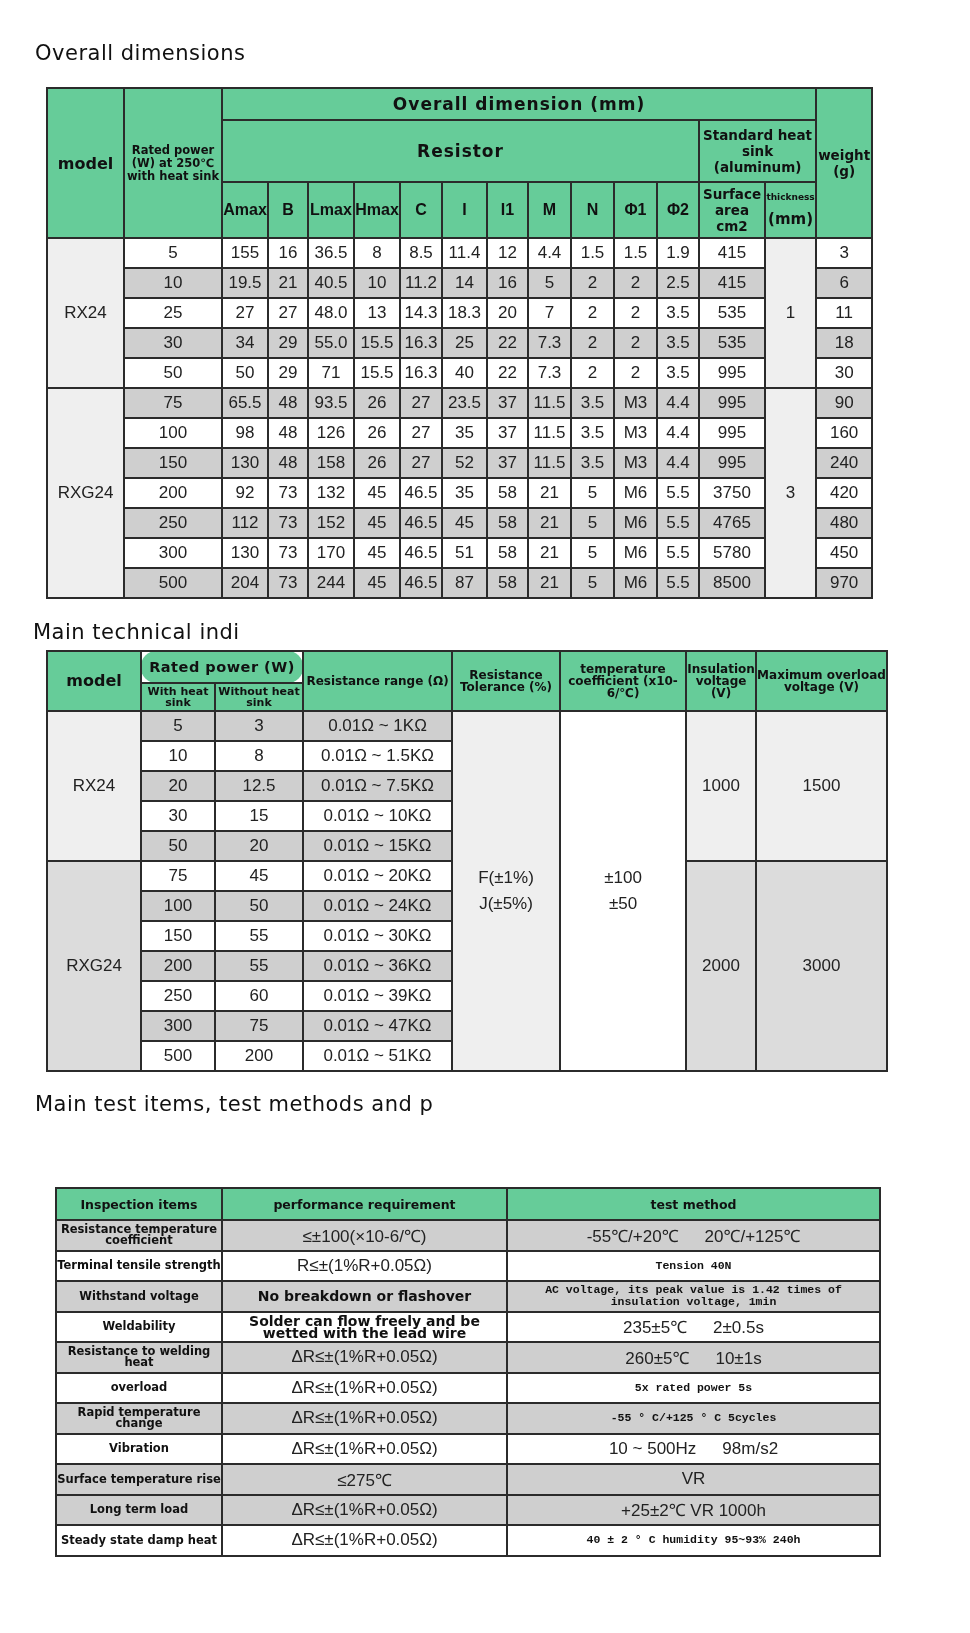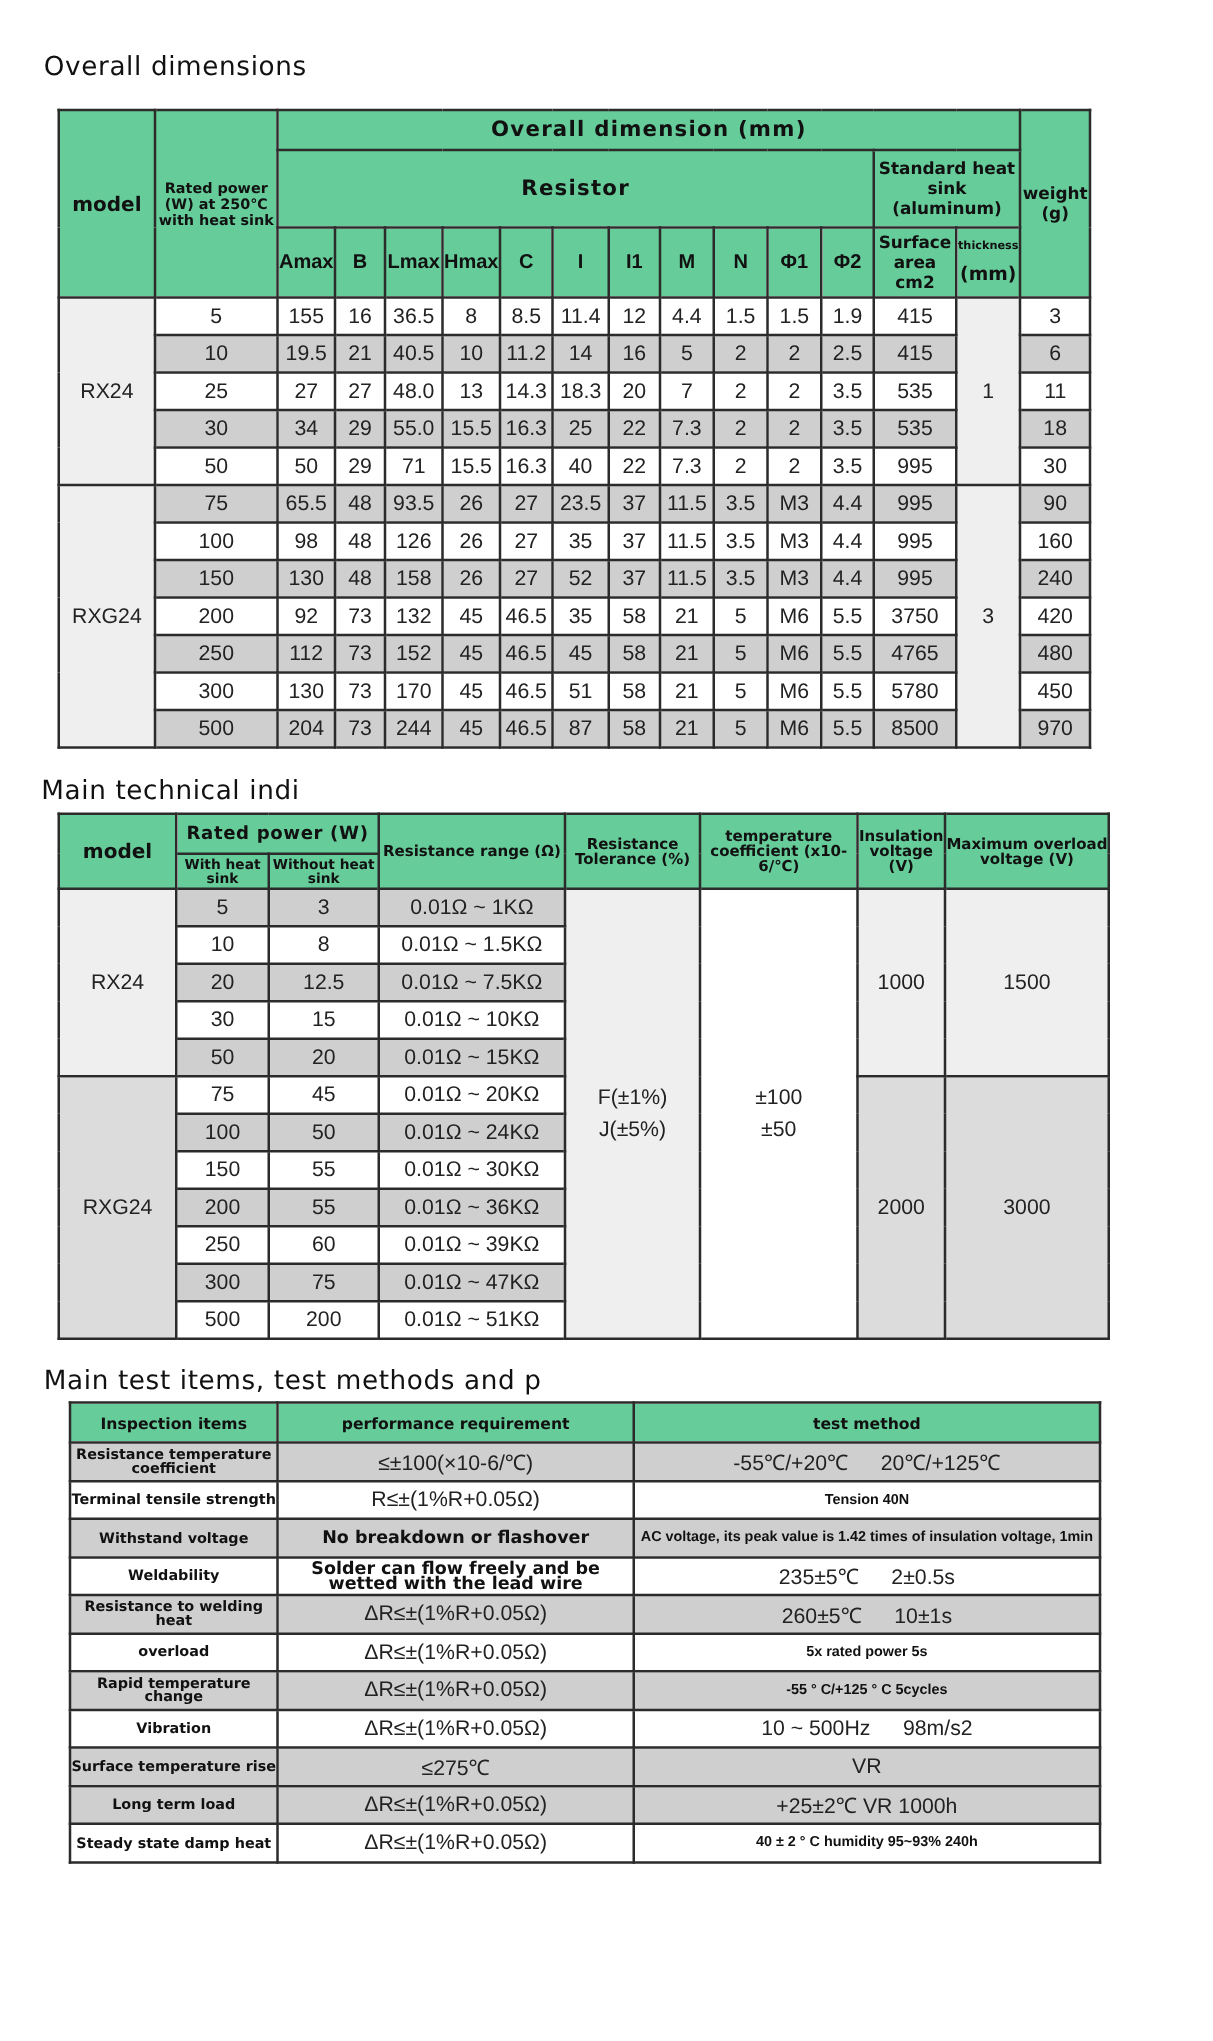--- a/index.html
+++ b/index.html
@@ -21,33 +21,33 @@
   #t1 th.h-small { font-size: 11.5px; line-height: 13px; }
   #t1 th.h-big { font-size: 17px; letter-spacing: 1px; }
   #t1 th.h-col { font-family: "Liberation Sans", sans-serif; font-size: 16px; }
   #t1 th.h-sink { font-size: 13.5px; line-height: 16px; margin-left: 12px; }
   #t1 td { height: 28px; }
 
   
   #t2 { left: 46px; top: 650px; width: 840px; }
   #t2 th { font-size: 12px; line-height: 12px; }
   #t2 th.h-model { font-size: 16px; }
-  #t2 th.h-rp { font-size: 14.5px; letter-spacing: 0.5px; }
+  #t2 th.h-rp { font-size: 14.5px; letter-spacing: 0.5px; border-radius: 15px; }
   #t2 th.h-sub { font-size: 11px; line-height: 11px; }
   #t2 td { height: 28px; }
 
   
-  #t3 { left: 55px; top: 1121px; width: 824px; }
+  #t3 { left: 55px; top: 1187px; width: 824px; }
   #t3 th { font-size: 12.5px; height: 30px; }
   #t3 td { height: 28.5px; }
   #t3 td.item { font-family: "DejaVu Sans", sans-serif; font-weight: bold; font-size: 11.5px; line-height: 11px; color: #111; }
   #t3 td.req { font-size: 17px; }
   #t3 td.req.small { font-family: "DejaVu Sans", sans-serif; font-weight: bold; font-size: 14px; line-height: 12px; color: #111; }
   #t3 td.meth { font-size: 17px; }
-  #t3 td.meth.small { font-family: Liberation Sans, sans-serif; font-weight: bold; font-size: 11.5px; line-height: 12px; color: #111; }
+  #t3 td.meth.small { font-family: Liberation Mono, monospace; font-weight: bold; font-size: 11.5px; line-height: 12px; color: #111; }
   #t3 tr.g td { background: #cfcfcf; }
   #t3 tr.w td { background: #ffffff; }
   .sp { display: inline-block; width: 26px; }
 </style>
 </head>
 <body>
 
 <div class="section-title" style="left:35px; top:41px;">Overall dimensions</div>
 <div class="section-title" style="left:33px; top:620px;">Main technical indi</div>
 <div class="section-title" style="left:35px; top:1092px;">Main test items, test methods and p</div>

